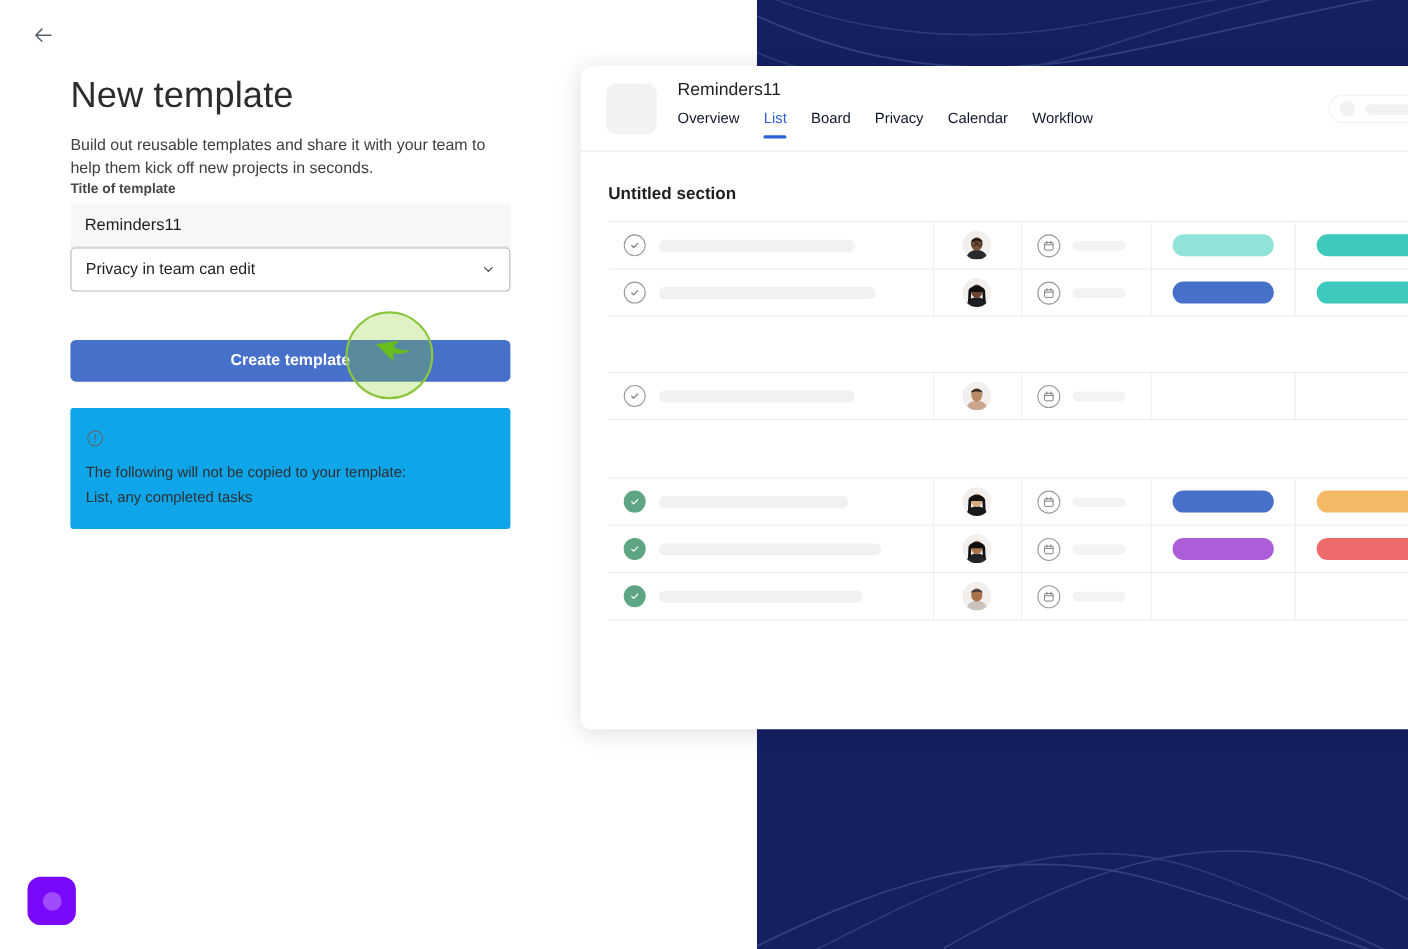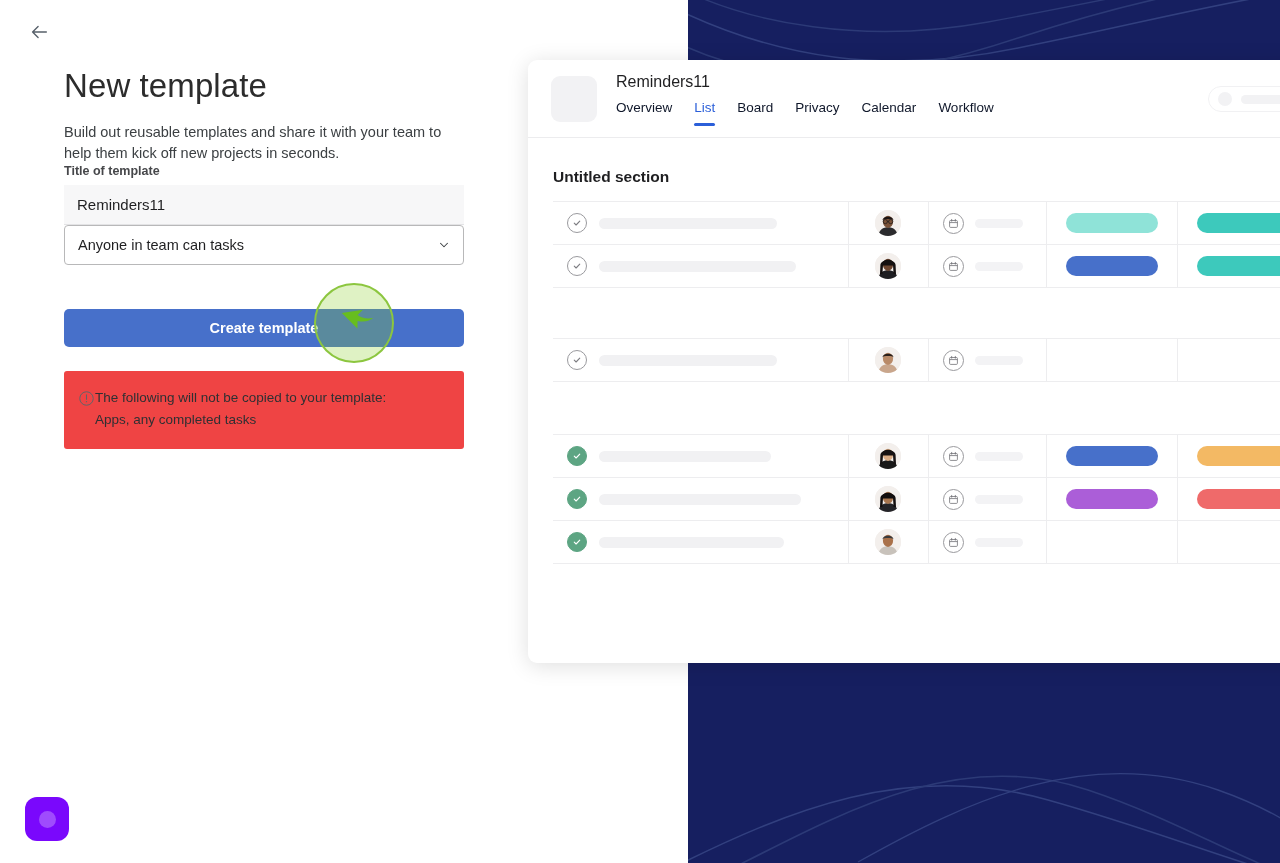--- a/index.html
+++ b/index.html
@@ -71,23 +71,23 @@
 
   .primary-btn {
     margin-top: 44px; width: 400px; height: 38px; border-radius: 5px;
     background: #4770ca; color: #ffffff; border: none;
     font-size: 14.5px; font-weight: 600; cursor: pointer;
     font-family: "Liberation Sans", sans-serif;
     display: flex; align-items: center; justify-content: center;
   }
 
   .notice {
-    margin-top: 24px; width: 400px; background: #ef4444;
+    margin-top: 24px; width: 400px; background: #0ea5e9;
     border-radius: 3px; padding: 16px 14px 18px 14px;
-    display: flex; gap: 0; align-items: flex-start;
+    display: flex; gap: 12px; align-items: flex-start; flex-direction: column;
   }
   .notice-icon { width: 17px; height: 17px; flex: 0 0 17px; margin-top: 3px; color: #5f6368; }
   .notice-icon svg { width: 17px; height: 17px; display: block; }
   .notice-text { font-size: 13.5px; color: #2f3033; line-height: 22px; }
 
   
   .cursor-hl {
     position: absolute; left: 314px; top: 283px; width: 80px; height: 80px;
     border-radius: 50%;
     background: rgba(141, 209, 42, 0.28);
@@ -226,41 +226,41 @@
 
     <div class="form-wrap">
 
       <div class="page-title">New template</div>
       <div class="page-desc">Build out reusable templates and share it with your team to help them kick off new projects in seconds.</div>
 
       <div class="field-label">Title of template</div>
       <div class="text-input" title="Title of template">Reminders11</div>
 
       <div class="select-wrap">
-        <span class="select-value">Anyone in team can tasks</span>
+        <span class="select-value">Privacy in team can edit</span>
         <span class="chev">
           <svg viewBox="0 0 24 24">
             <path d="M6 9 L12 15 L18 9" stroke="currentColor" stroke-width="1.8" fill="none" stroke-linecap="round" stroke-linejoin="round"></path>
           </svg>
         </span>
       </div>
 
       <button class="primary-btn">Create template</button>
 
       <div class="notice">
         <span class="notice-icon">
           <svg viewBox="0 0 24 24">
             <circle cx="12" cy="12" r="9.5" fill="none" stroke="currentColor" stroke-width="1.4"></circle>
             <path d="M12 6.8 V13.2" stroke="currentColor" stroke-width="1.5" stroke-linecap="round"></path>
             <circle cx="12" cy="16.5" r="0.95" fill="currentColor"></circle>
           </svg>
         </span>
         <span class="notice-text">
           <span>The following will not be copied to your template:</span><br>
-          <span>Apps, any completed tasks</span>
+          <span>List, any completed tasks</span>
         </span>
       </div>
 
     </div>
 
     <div class="purple-badge">
       <span class="dot"></span>
     </div>
   </div>
 

